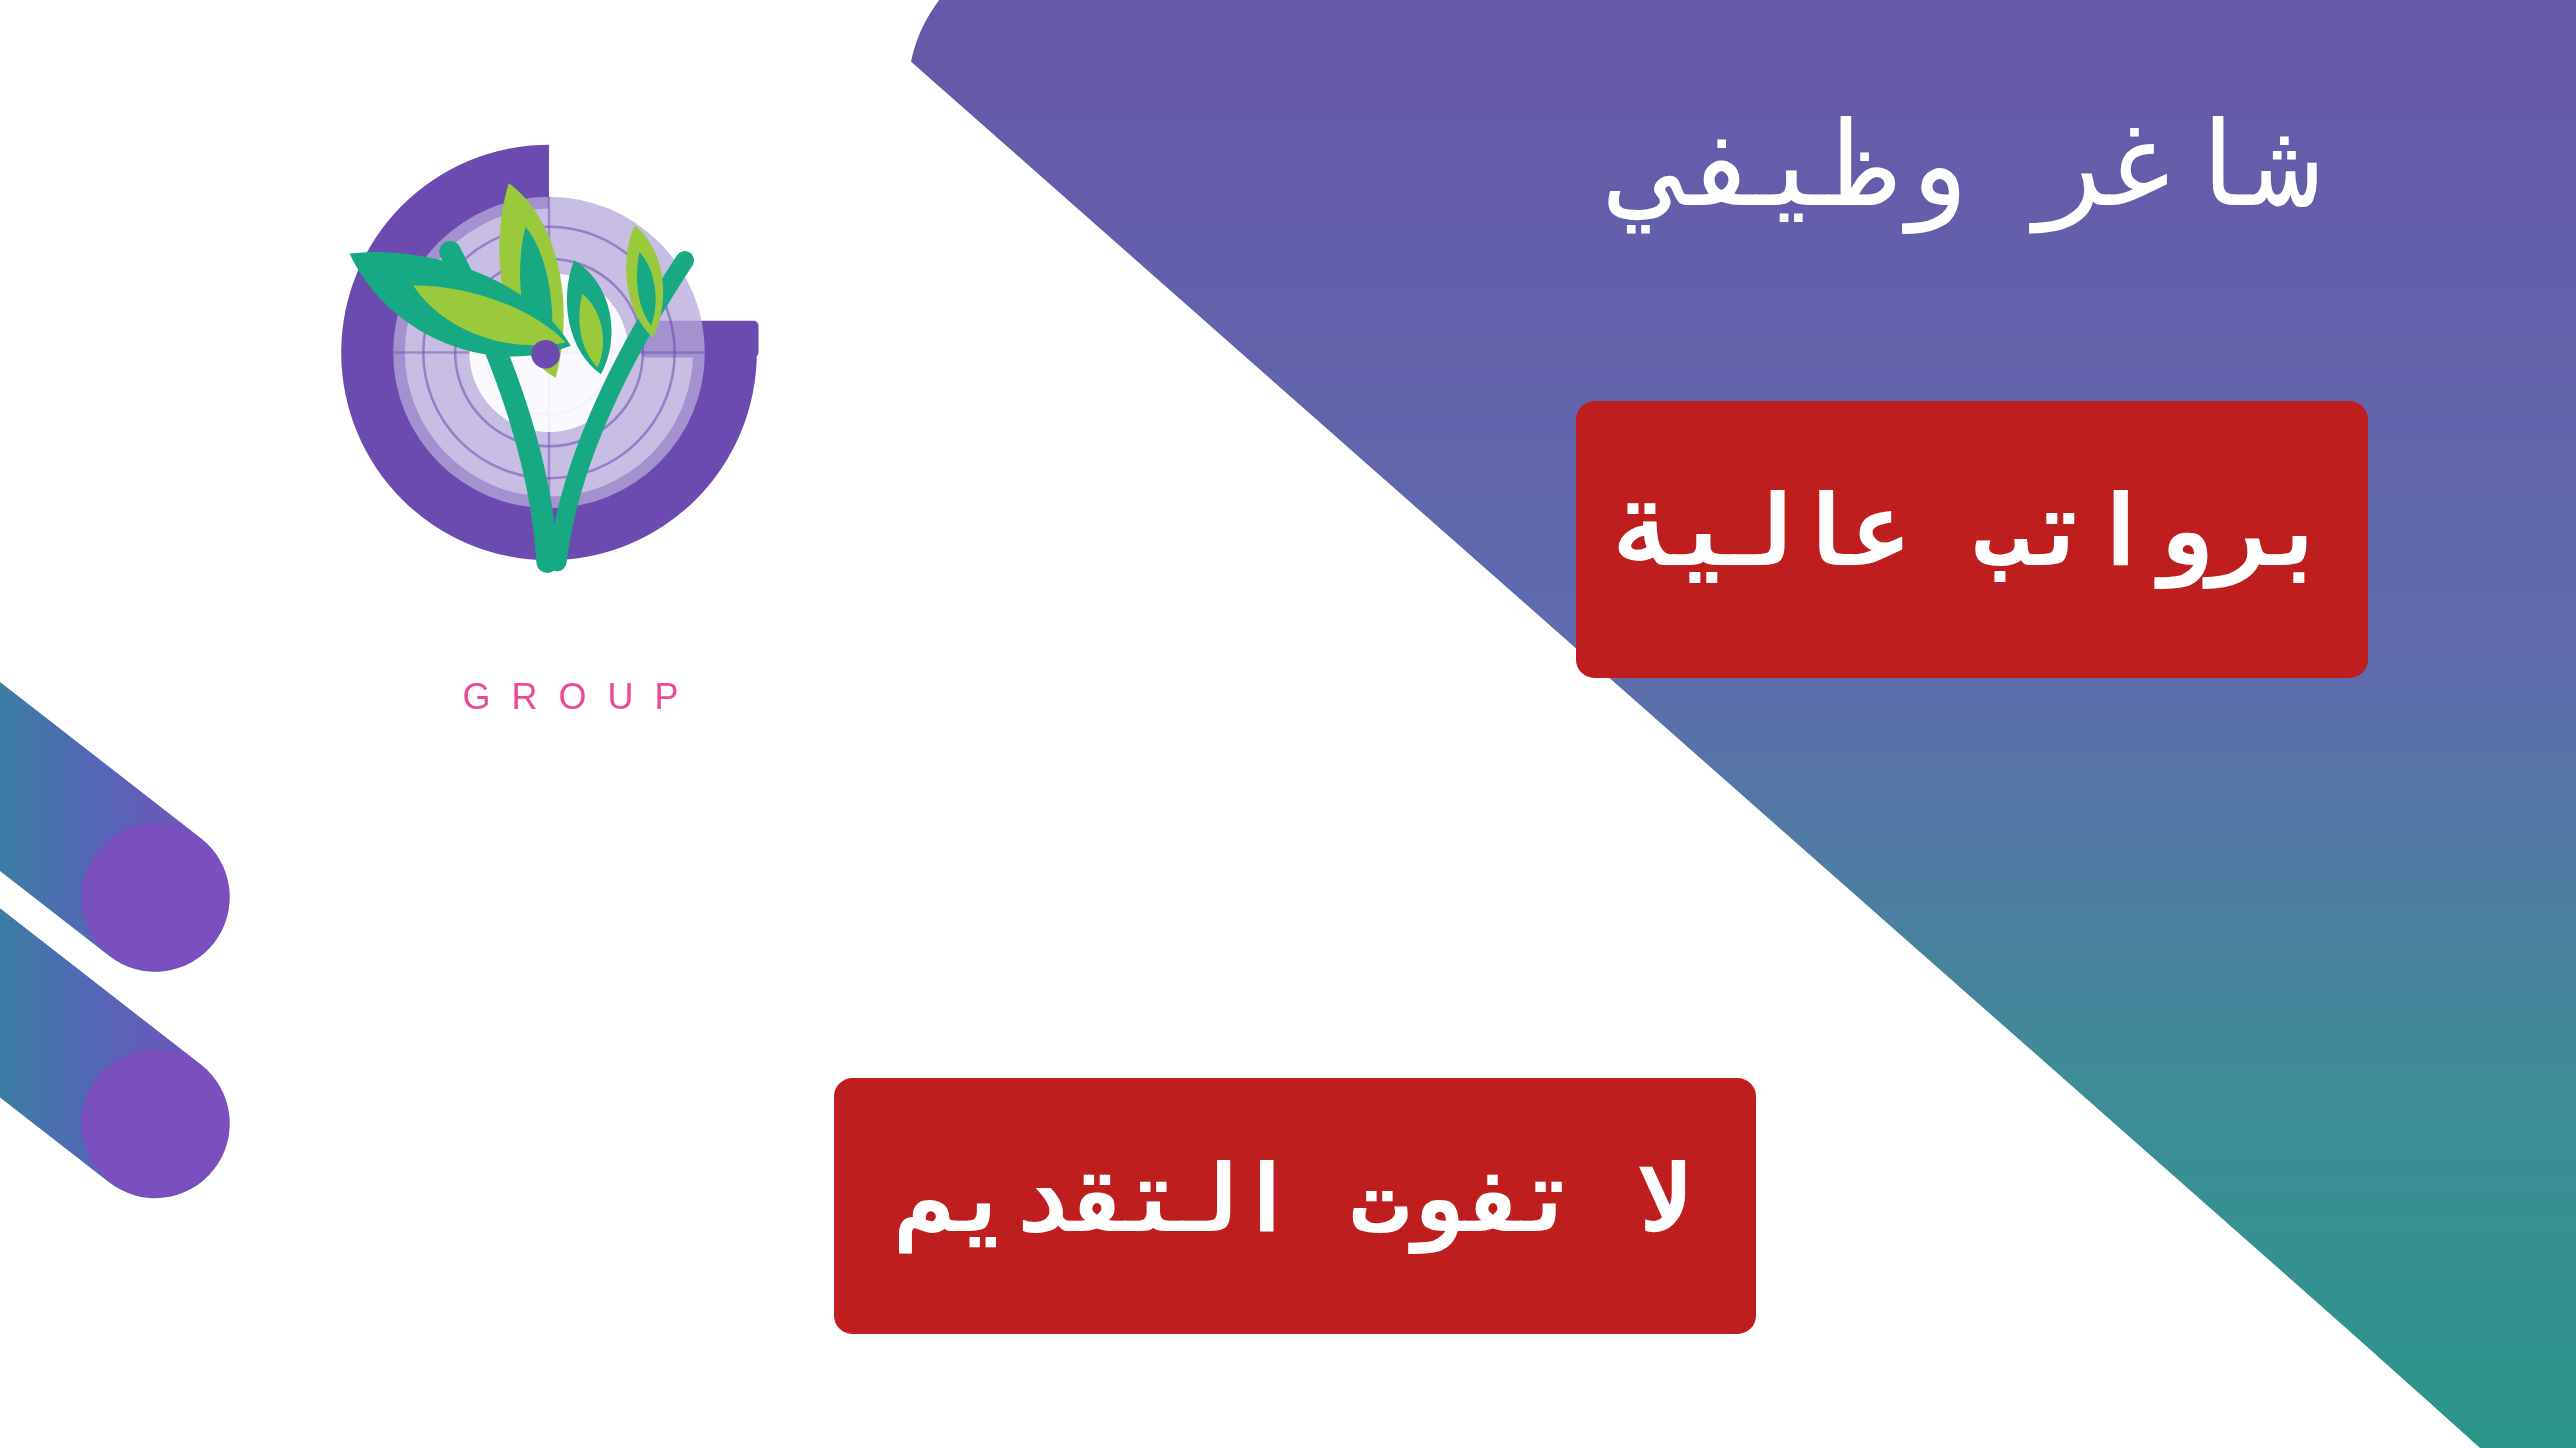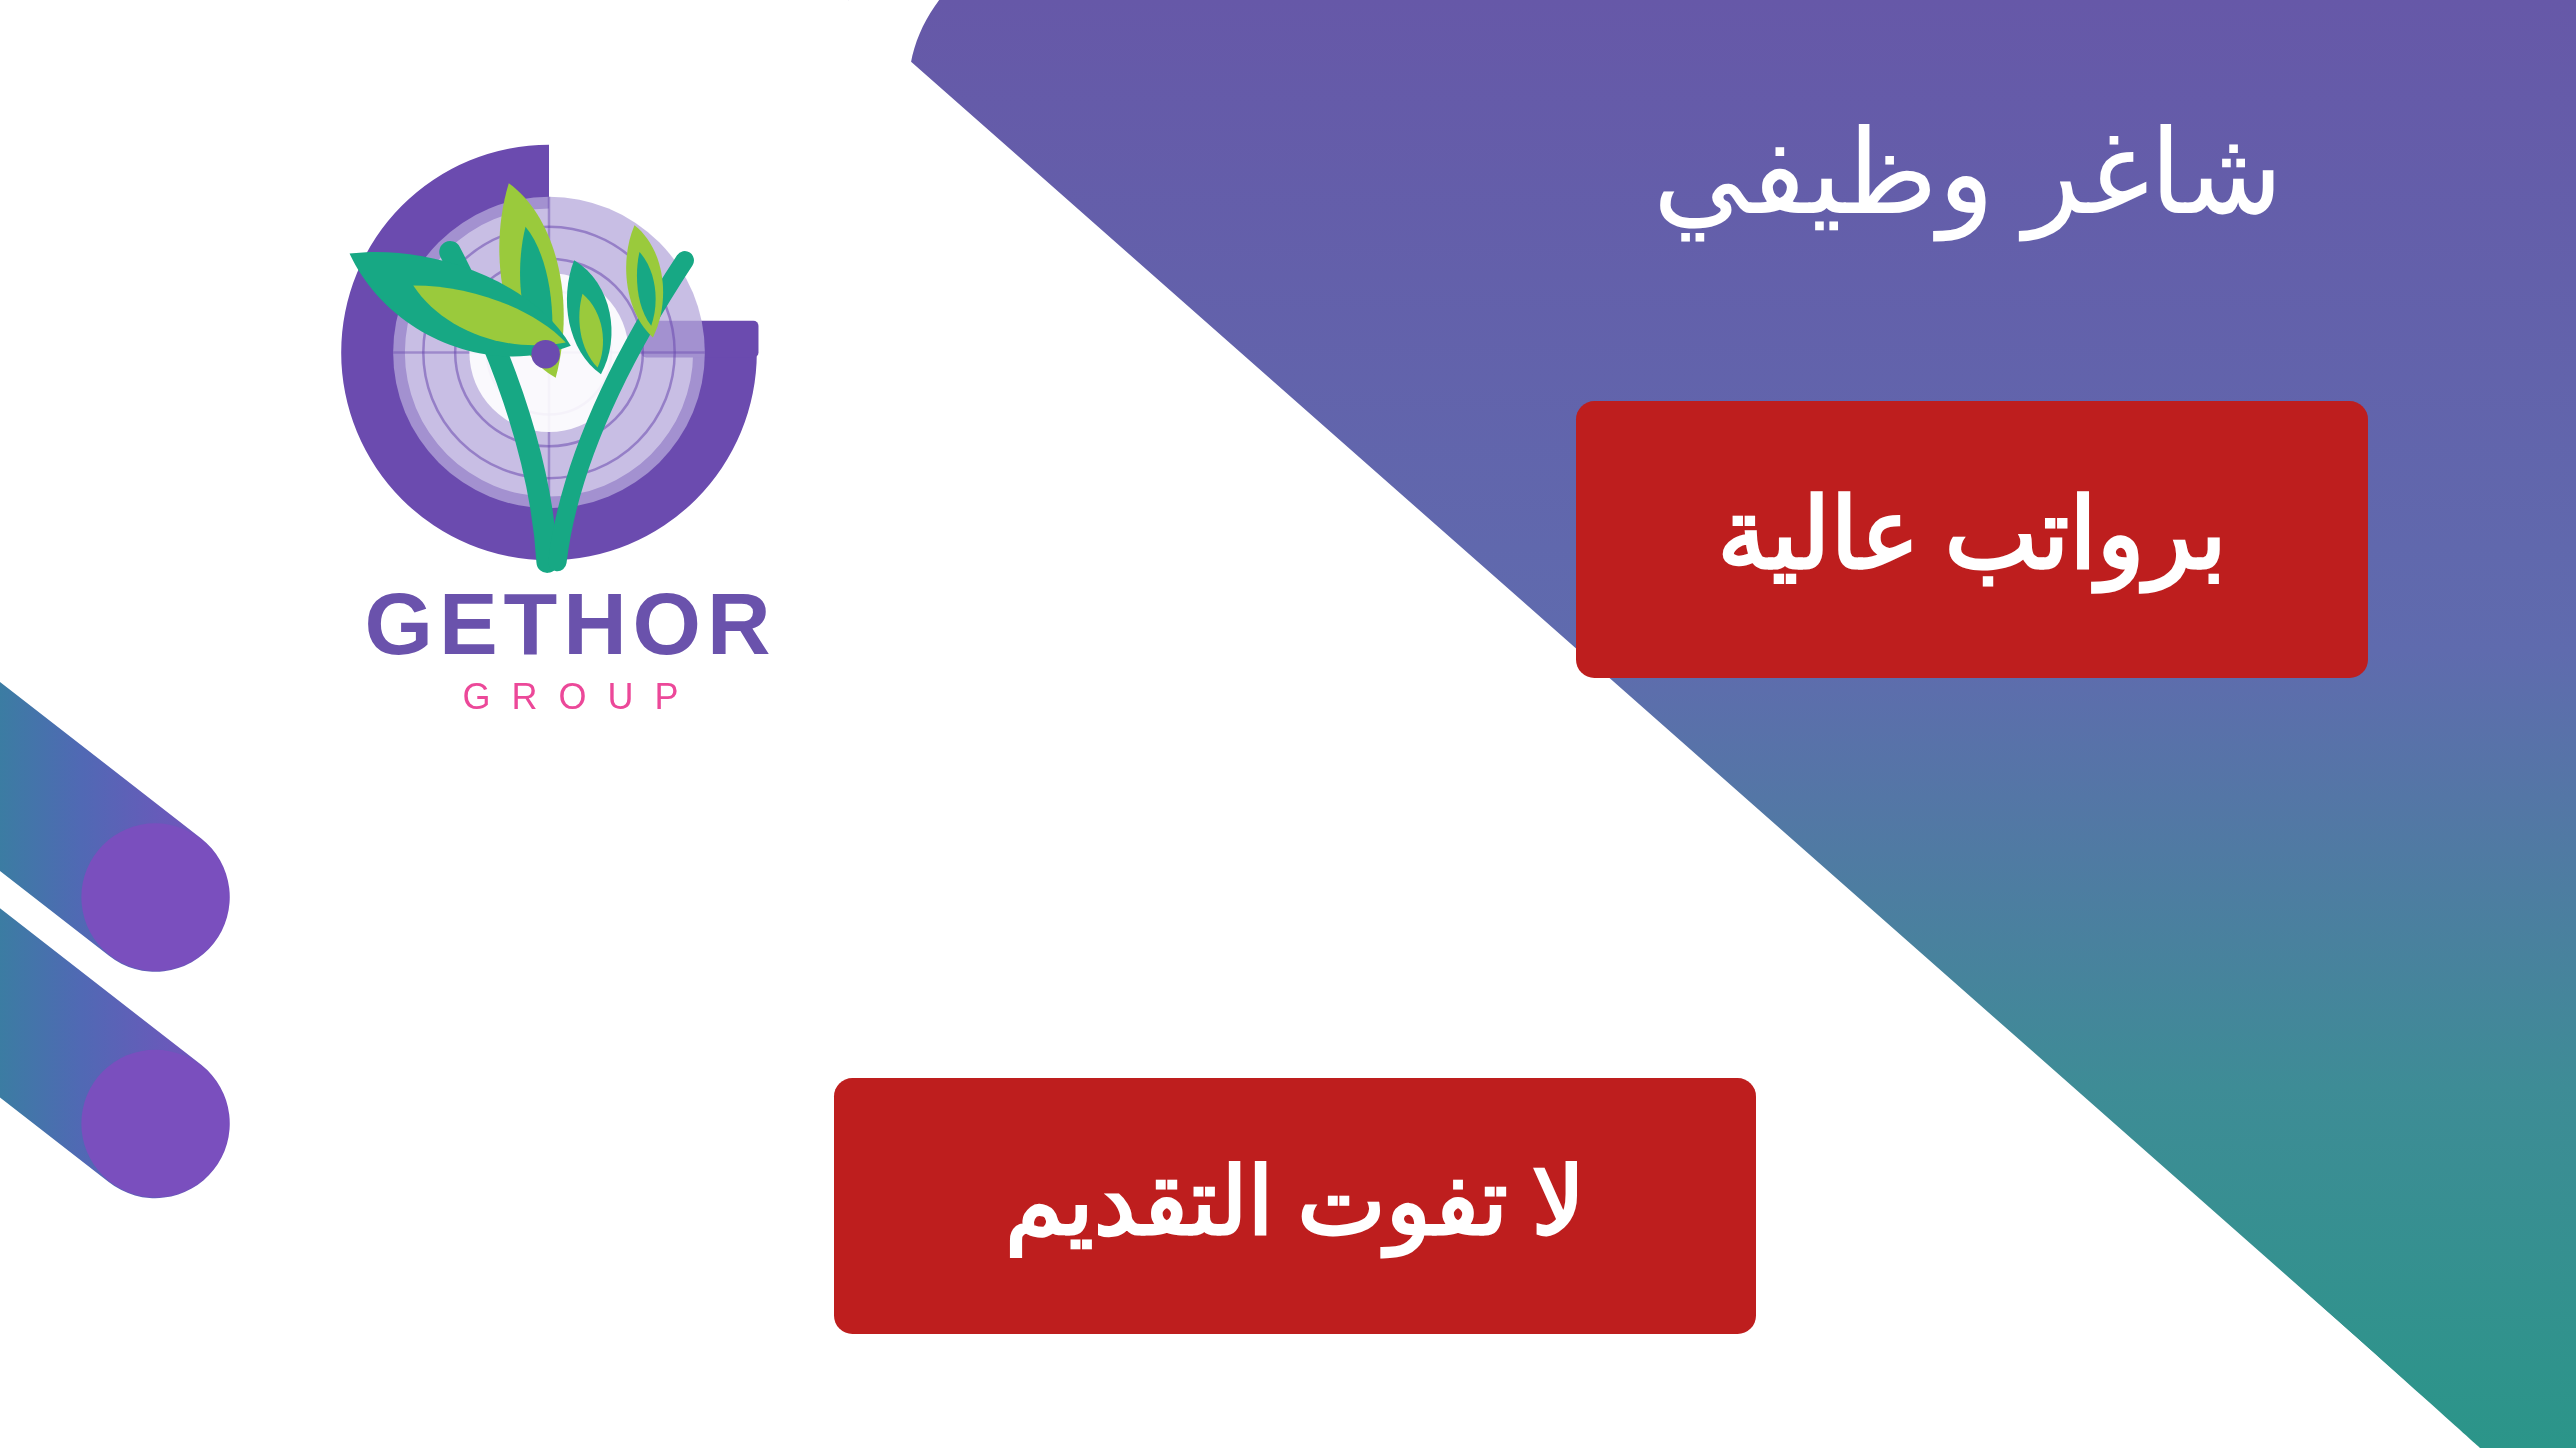--- a/index.html
+++ b/index.html
@@ -67,21 +67,21 @@
     letter-spacing: 21px;
     text-indent: 21px;
     color: #ec4899;
     line-height: 1;
   }
 
   
   .rtl {
     direction: rtl;
     unicode-bidi: bidi-override;
-    font-family: Liberation Serif, serif;
+    font-family: Liberation Mono, monospace;
   }
   #headline {
     position: absolute;
     right: 84px;
     top: 101px;
     width: 1048px;
     text-align: center;
     font-size: 117px;
     font-weight: 400;
     color: #ffffff;
@@ -203,21 +203,20 @@
 
       <path d="M 320 160 C 366 188 376 252 352 296 C 312 268 302 206 320 160 Z" fill="#17A884"></path>
       <path d="M 330 200 C 356 222 360 262 348 288 C 326 266 322 228 330 200 Z" fill="#9ACA3C"></path>
 
       <path d="M 52 152 C 150 140 272 186 316 262 C 218 300 98 250 52 152 Z" fill="#17A884"></path>
       <path d="M 128 190 C 198 190 272 218 310 258 C 236 272 162 242 128 190 Z" fill="#9ACA3C"></path>
 
       <circle cx="286" cy="272" r="17" fill="#6B4BAF"></circle>
     </svg>
 
-    <div id="logo-wordmark">GETHOR</div>
 
     <div id="logo-subwordmark">GROUP</div>
   </div>
 
   <div id="headline" class="rtl">شاغر وظيفي</div>
 
   <div id="banner-salary" class="red-banner rtl">برواتب عالية</div>
 
   <div id="banner-apply" class="red-banner rtl">لا تفوت التقديم</div>
 

